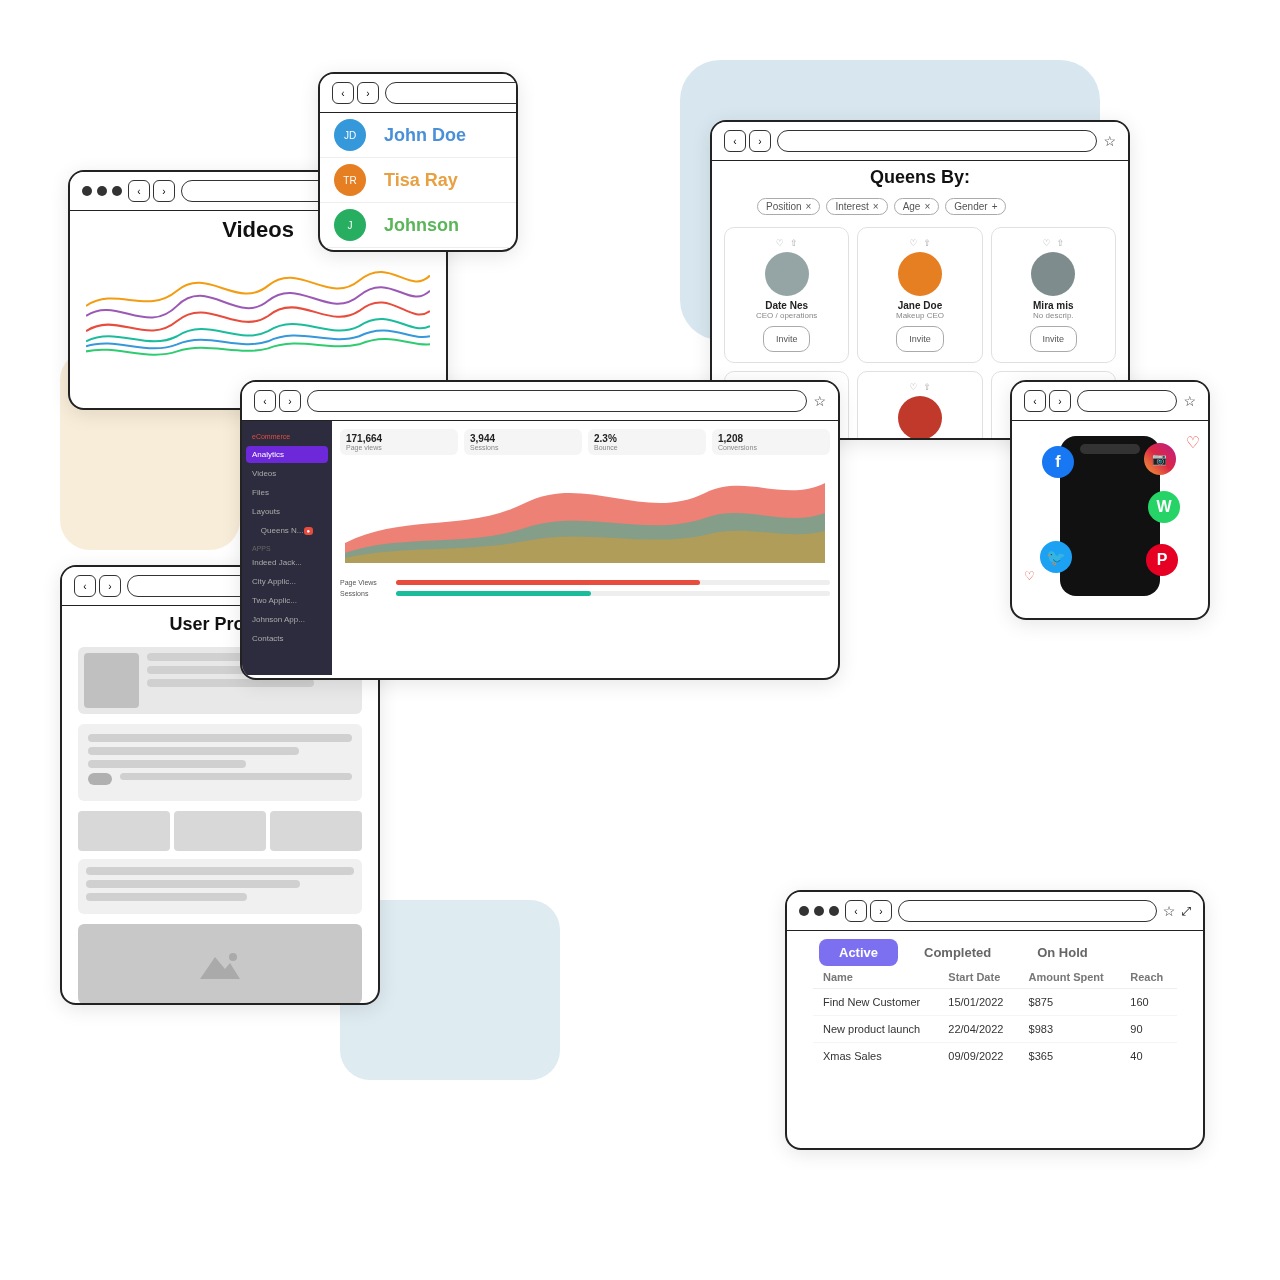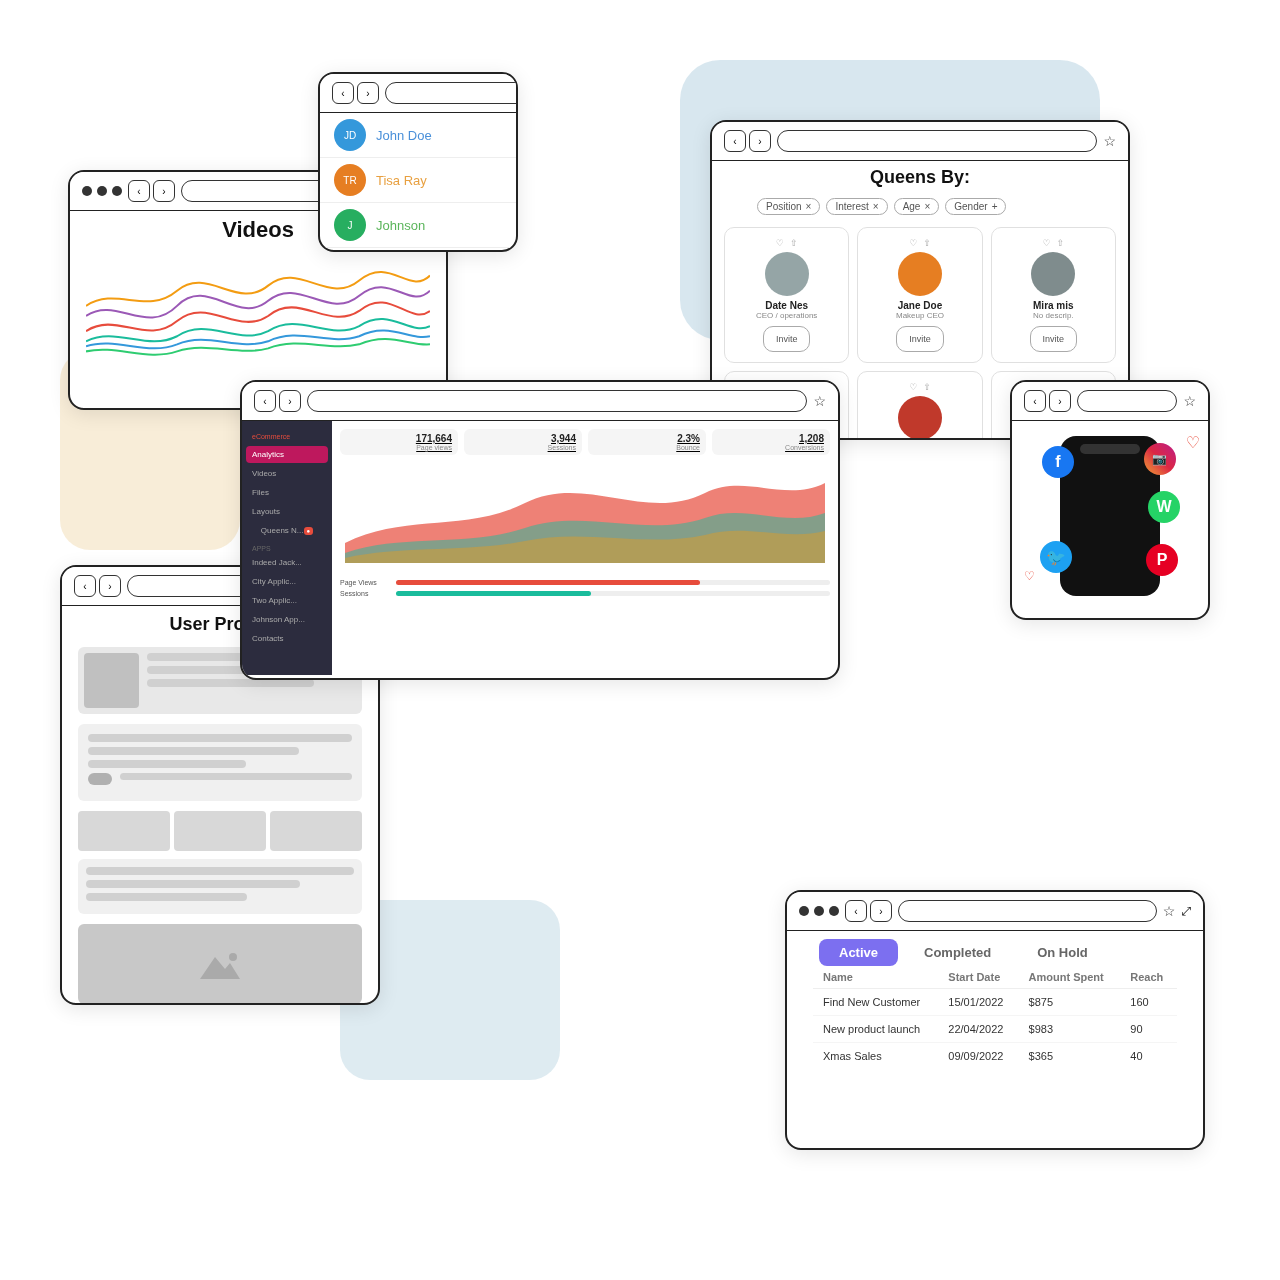--- a/index.html
+++ b/index.html
@@ -87,21 +87,21 @@
       left: 318px;
       top: 72px;
       width: 200px;
       height: 180px;
     }
 
     .dropdown-item {
       display: flex;
       align-items: center;
       padding: 6px 14px;
-      gap: 10px;
+      gap: 18px;
       border-bottom: 1px solid #eee;
     }
     .dropdown-item:last-child { border-bottom: none; }
 
     .avatar-circle {
       width: 32px;
       height: 32px;
       border-radius: 50%;
       background: #ccc;
       overflow: hidden;
@@ -113,22 +113,22 @@
       height: 100%;
       background: #999;
       display: flex;
       align-items: center;
       justify-content: center;
       font-size: 10px;
       color: #fff;
     }
 
     .person-name {
-      font-size: 13px;
-      font-weight: 400;
+      font-size: 18px;
+      font-weight: 700;
       color: #333;
     }
 
     .name-blue { color: #4a90d9; }
     .name-orange { color: #e8a040; }
     .name-green { color: #5bb55b; }
 
     
     .filter-window {
       right: 150px;
@@ -435,21 +435,21 @@
     .analytics-sidebar-item {
       padding: 4px 6px;
       font-size: 8px;
       color: #aaa;
       border-radius: 4px;
       margin-bottom: 2px;
       cursor: pointer;
     }
 
     .analytics-sidebar-item.active-item {
-      background: #be185d;
+      background: #6d28d9;
       color: #fff;
     }
 
     .analytics-sidebar-section {
       font-size: 7px;
       color: #666;
       padding: 4px 6px 2px;
       text-transform: uppercase;
     }
 
@@ -463,22 +463,21 @@
       display: flex;
       gap: 6px;
       margin-bottom: 8px;
     }
 
     .analytics-stat {
       background: #f5f5f5;
       border-radius: 6px;
       padding: 4px 6px;
       flex: 1;
-      text-align: right;
-      text-decoration: underline;
+      text-align: left;
     }
 
     .analytics-stat-val {
       font-size: 10px;
       font-weight: 700;
       color: #222;
     }
 
     .analytics-stat-lbl {
       font-size: 7px;

